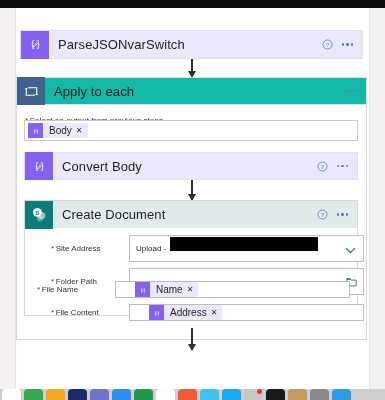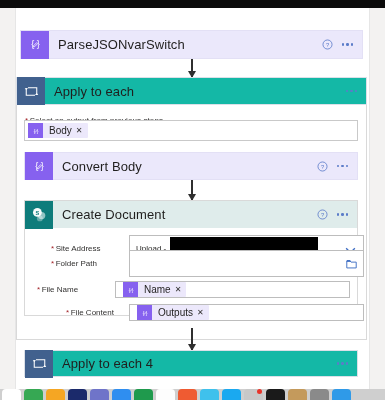--- a/index.html
+++ b/index.html
@@ -237,21 +237,21 @@
     transform: translateY(-50%);
   }
   .sp-tokenbox {
     flex: 1 1 auto;
     height: 17px;
     background: #fff;
     border: 1px solid #bdbdbd;
     box-sizing: border-box;
     display: flex;
     align-items: center;
-    padding-left: 7px;
+    padding-left: 19px;
   }
 
   
   .taskbar {
     position: absolute;
     left: 0; top: 389px;
     width: 385px; height: 11px;
     background: #cfcfcf;
     display: flex;
     align-items: flex-start;
@@ -406,21 +406,21 @@
           <span class="sp-input-text">Upload -</span>
           <span class="redaction"></span>
           <span class="chev">
             <svg width="11" height="7" viewBox="0 0 12 8">
               <path d="M1 1.4 L6 6.3 L11 1.4" fill="none" stroke="#3f6ec4" stroke-width="1.5"></path>
             </svg>
           </span>
         </div>
       </div>
 
-      <div class="sp-row" style="left:19px; top:242px; width:313px;align-items:center;">
+      <div class="sp-row" style="left:19px; top:260px; width:313px;align-items:center;">
         <div class="sp-label">
           <span class="req-star">*</span><span>Folder Path</span>
         </div>
         <div class="sp-input">
           <span class="folder-ico">
             <svg width="11" height="10" viewBox="0 0 14 12">
               <path d="M1 2.2 H5.2 L6.4 3.6 H13 V11 H1 Z" fill="none" stroke="#3f6ec4" stroke-width="1.2"></path>
               <rect x="1" y="1" width="4.6" height="2.2" fill="#3f6ec4"></rect>
             </svg>
           </span>
@@ -438,58 +438,40 @@
                 <text x="12" y="16" font-size="12" fill="#ffffff" text-anchor="middle" font-family="Liberation Sans, sans-serif">{ }</text>
                 <path d="M9.8 13.8 L13.4 9.8 L14.6 11 L11 15 L9.5 15.2 Z" fill="none" stroke="#ffffff" stroke-width="1"></path>
               </svg>
             </span>
             <span class="token-text">Name</span>
             <span class="token-x">✕</span>
           </span>
         </div>
       </div>
 
-      <div class="sp-row" style="left:19px; top:296px; width:313px;text-align:center;">
+      <div class="sp-row" style="left:19px; top:296px; width:313px;">
         <div class="sp-label">
           <span class="req-star">*</span><span>File Content</span>
         </div>
         <div class="sp-tokenbox">
           <span class="token">
             <span class="token-ico">
               <svg width="10" height="10" viewBox="0 0 24 24">
                 <text x="12" y="16" font-size="12" fill="#ffffff" text-anchor="middle" font-family="Liberation Sans, sans-serif">{ }</text>
                 <path d="M9.8 13.8 L13.4 9.8 L14.6 11 L11 15 L9.5 15.2 Z" fill="none" stroke="#ffffff" stroke-width="1"></path>
               </svg>
             </span>
-            <span class="token-text">Outputs</span>
+            <span class="token-text">Address</span>
             <span class="token-x">✕</span>
           </span>
         </div>
       </div>
 
       <div class="arrow" style="left:175px; top:320px; height:22px;"></div>
 
-      <div class="card card-loop" style="left:8px; top:342px; width:334px; height:27px;">
-        <div class="card-icon">
-          <svg width="15" height="15" viewBox="0 0 20 20" aria-hidden="true">
-            <path d="M3 6 L3 15 L14 15" fill="none" stroke="#ffffff" stroke-width="1.4" stroke-linecap="square"></path>
-            <path d="M17 14 L17 5 L6 5" fill="none" stroke="#ffffff" stroke-width="1.4" stroke-linecap="square"></path>
-            <path d="M3 8 L1 5.5 L5.4 5.5 Z" fill="#ffffff"></path>
-            <path d="M17 12 L19 14.5 L14.6 14.5 Z" fill="#ffffff"></path>
-          </svg>
-        </div>
-        <div class="card-title">Apply to each 4</div>
-        <div class="card-actions">
-          <span class="ellipsis">
-            <i></i>
-              <i></i>
-              <i></i>
-          </span>
-        </div>
-      </div>
 
     </div>
   </div>
 
 </div>
 
 <div class="taskbar">
     <div class="tb-ico" style="background: rgb(255, 255, 255);"></div>
     <div class="tb-ico" style="background: rgb(54, 168, 83);"></div>
     <div class="tb-ico" style="background: rgb(245, 166, 35);"></div>

